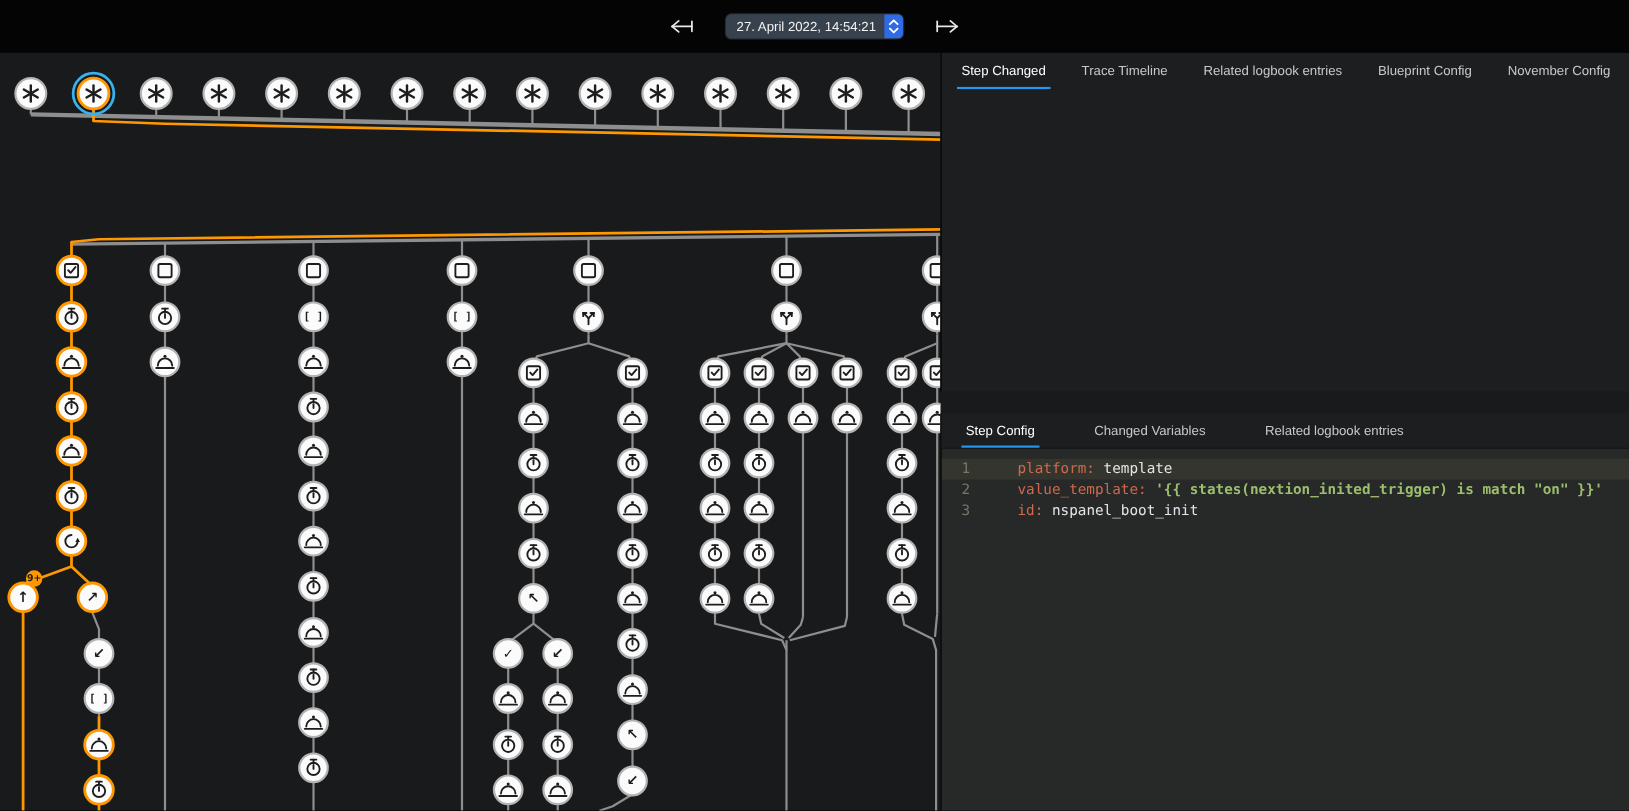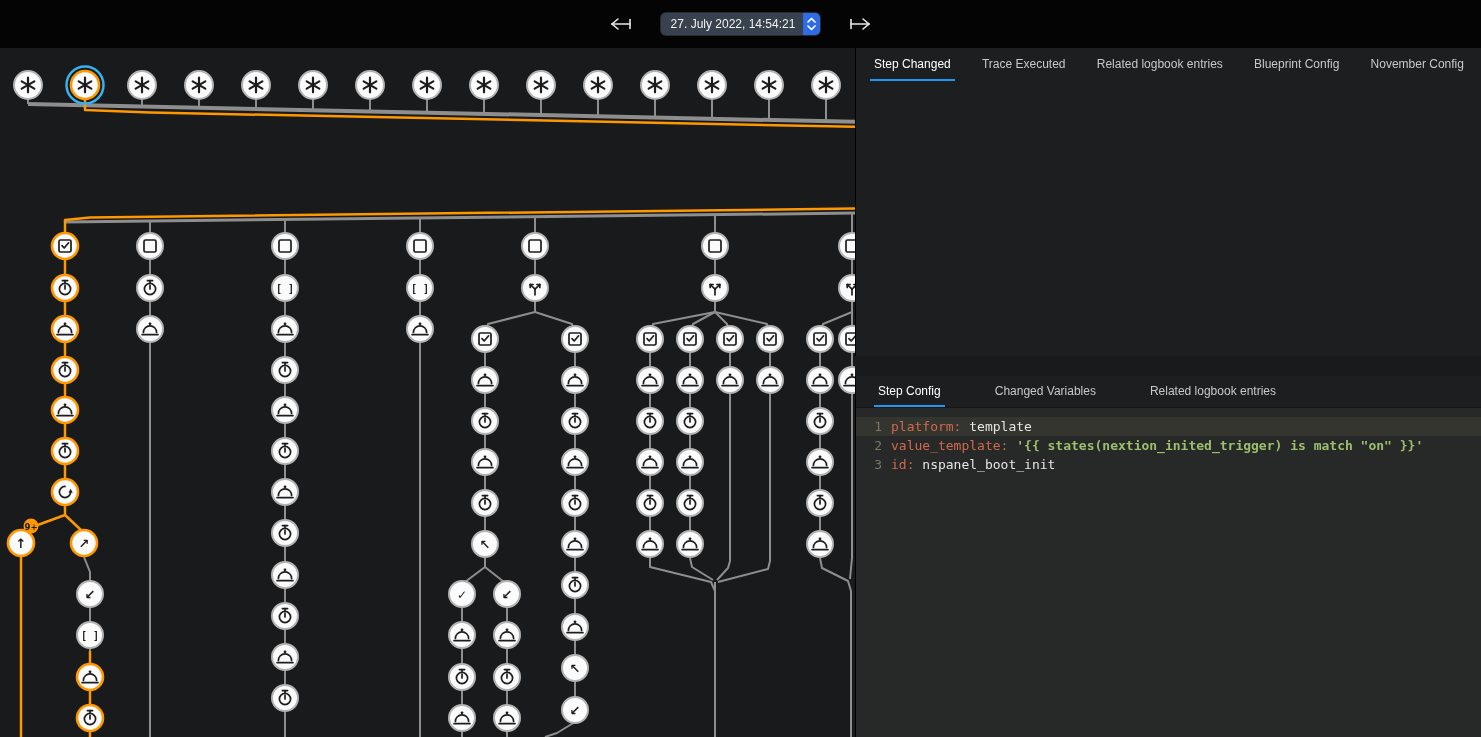--- a/index.html
+++ b/index.html
@@ -25,41 +25,41 @@
   .tab{display:flex;align-items:center;padding:0 4px;font-size:12px;color:#c8c8c8;
        border-bottom:2px solid transparent;cursor:pointer;white-space:nowrap;}
   .tab.active{color:#ffffff;border-bottom-color:#2196f3;}
   .executed{padding:26px 18px;font-size:14px;color:#ececec;}
   
   .code{flex:1;font-family:"DejaVu Sans Mono",monospace;font-size:13px;line-height:19px;
         padding-top:9px;color:#d6d6ce;overflow:hidden;}
   .code-line{display:flex;white-space:pre;}
   .code-line.active-line{background:#34352f;}
   .ln{width:26px;text-align:right;padding-right:9px;color:#7c7668;flex:none;}
-  .tok-key{color:#cf6a4c;}
+  .tok-key{color:#cf6a4c;margin-left:34px;}
   .tok-string{color:#9cbf6d;font-weight:bold;}
   .tok-plain{color:#e5e5e5;}
 </style>
 </head>
 <body>
 
 <div class="stage">
 
   <div class="topbar">
     <button class="icon-btn">
       <svg width="24" height="14" viewBox="0 0 24 14">
         <g stroke="#e8e8e8" stroke-width="1.6" stroke-linecap="round" fill="none">
           <line x1="3" y1="7" x2="21" y2="7"></line>
           <polyline points="9,2 3,7 9,12"></polyline>
           <line x1="21" y1="2.5" x2="21" y2="11.5"></line>
         </g>
       </svg>
     </button>
     <div class="picker">
-      <span class="value">27. July 2022, 14:54:21</span>
+      <span class="value">27. April 2022, 14:54:21</span>
       <span class="stepper">
         <svg width="13" height="18" viewBox="0 0 13 18">
           <g stroke="#ffffff" stroke-width="1.7" fill="none" stroke-linecap="round" stroke-linejoin="round">
             <polyline points="3,7 6.5,3.5 10,7"></polyline>
             <polyline points="3,11 6.5,14.5 10,11"></polyline>
           </g>
         </svg>
       </span>
     </div>
     <button class="icon-btn">
@@ -715,21 +715,21 @@
       </g>
       <g transform="translate(31,526)">
         <circle r="7.5" fill="#ff9800"></circle>
         <text y="0.5" text-anchor="middle" dominant-baseline="central" fill="#1c1c1c" font-size="8.5" font-weight="bold" font-family="'DejaVu Sans',sans-serif">9+</text>
       </g>
     </svg>
 
   <div class="right-top">
     <div class="tabs tabs-top" id="top-tabs">
         <div class="tab active">Step Changed</div>
-        <div class="tab">Trace Executed</div>
+        <div class="tab">Trace Timeline</div>
         <div class="tab">Related logbook entries</div>
         <div class="tab">Blueprint Config</div>
         <div class="tab">November Config</div>
       </div>
   </div>
 
   <div class="right-bottom">
     <div class="tabs tabs-bottom" id="bottom-tabs">
         <div class="tab active">Step Config</div>
         <div class="tab">Changed Variables</div>

